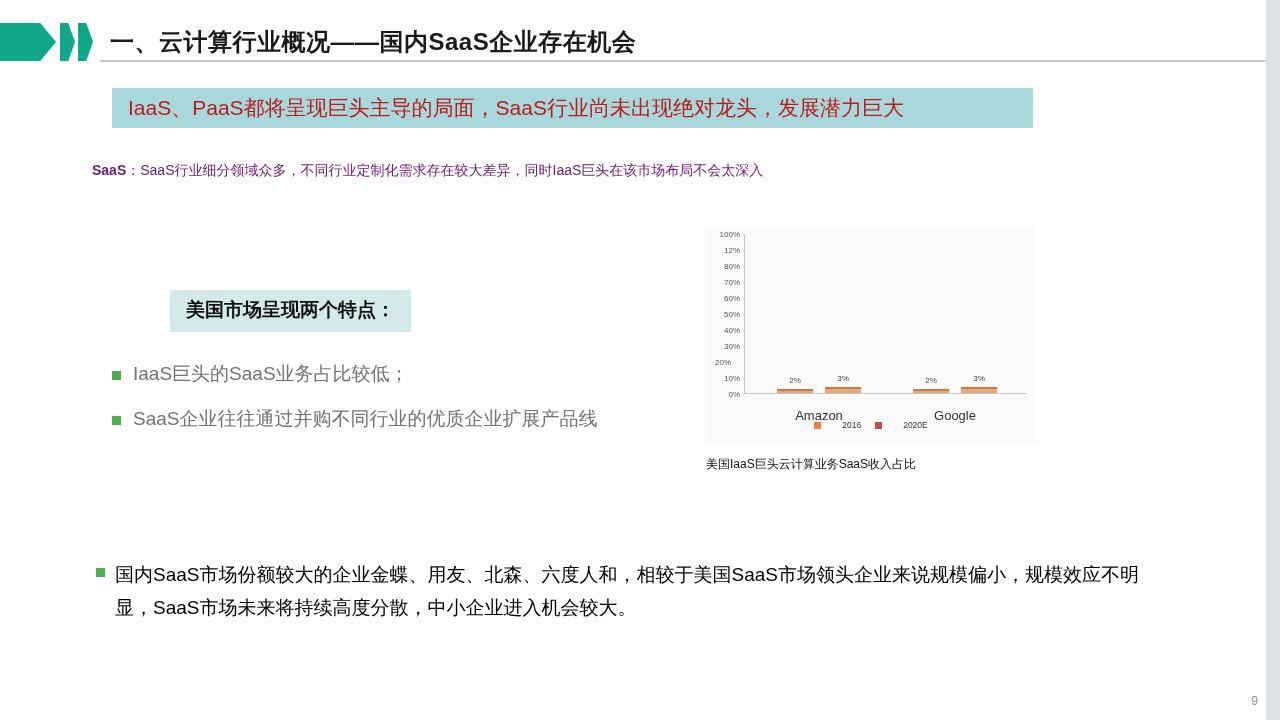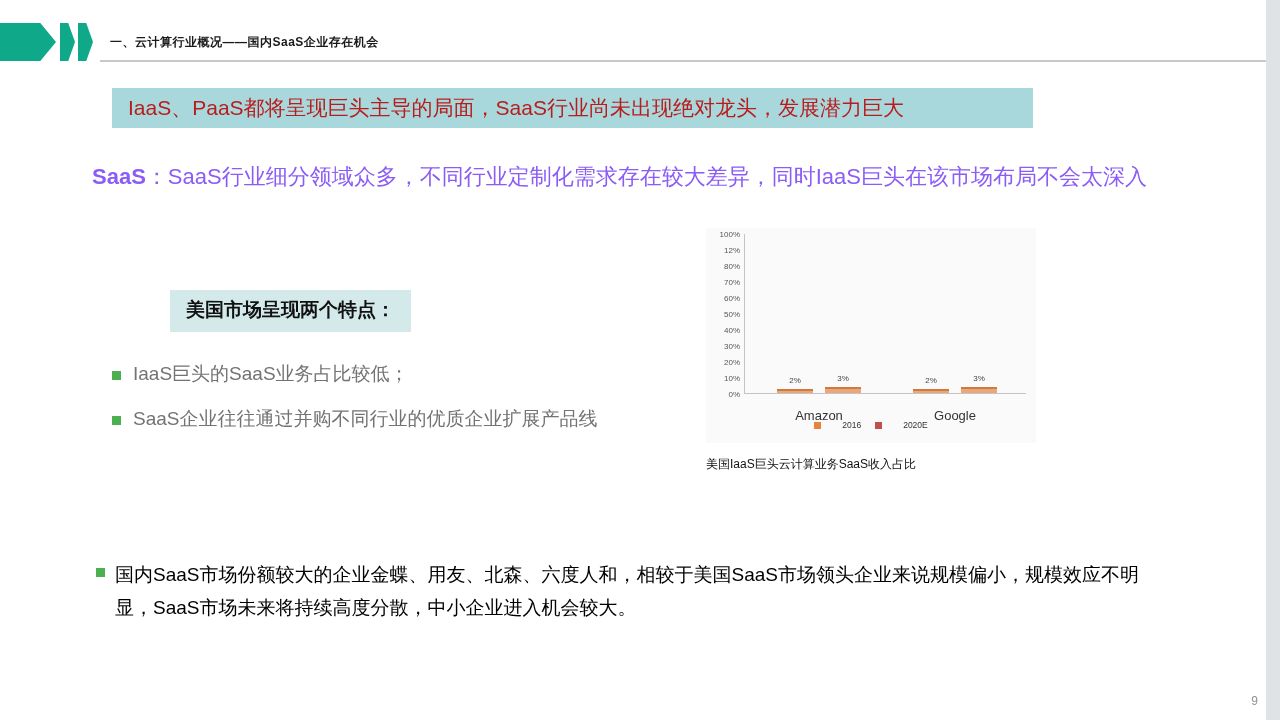--- a/index.html
+++ b/index.html
@@ -34,21 +34,21 @@
     clip-path: polygon(0 0, 72% 0, 100% 50%, 72% 100%, 0 100%);
   }
   .arrow-chev {
     width: 15px; height: 38px;
     background: #0fa98a;
     clip-path: polygon(0 0, 55% 0, 100% 50%, 55% 100%, 0 100%);
     margin-left: 4px;
   }
   .arrow-chev.second { margin-left: 3px; }
   .header-title {
-    font-size: 12px;
+    font-size: 24px;
     font-weight: bold;
     color: #1a1a1a;
     margin-left: 14px;
     letter-spacing: 0.5px;
   }
   .header-rule {
     position: absolute;
     left: 100px; right: 0; bottom: 0;
     height: 2px;
     background: #c9c9c9;
@@ -63,22 +63,22 @@
     display: flex; align-items: center;
     padding-left: 16px;
     font-size: 21px;
     color: #b91c1c;
   }
 
   
   .saas-line {
     position: absolute;
     top: 162px; left: 92px;
-    font-size: 22px;
-    color: #8b5cf6;
+    font-size: 14px;
+    color: #701a75;
     white-space: nowrap;
   }
   .saas-line b { font-weight: bold; }
 
   
   .sub-highlight {
     position: absolute;
     top: 290px; left: 170px;
     background: #d4e9ea;
     padding: 7px 16px 9px 16px;
@@ -252,21 +252,21 @@
   <div class="chart-area">
     <div class="y-axis">
       <div class="y-tick" style="top:6px;">100%</div>
       <div class="y-tick" style="top:22px;">12%</div>
       <div class="y-tick" style="top:38px;">80%</div>
       <div class="y-tick" style="top:54px;">70%</div>
       <div class="y-tick" style="top:70px;">60%</div>
       <div class="y-tick" style="top:86px;">50%</div>
       <div class="y-tick" style="top:102px;">40%</div>
       <div class="y-tick" style="top:118px;">30%</div>
-      <div class="y-tick" style="top:134px;">20%</div>
+      <div class="y-tick" style="top:134px;text-align:center;">20%</div>
       <div class="y-tick" style="top:150px;">10%</div>
       <div class="y-tick" style="top:166px;">0%</div>
     </div>
 
     <div class="chart-plot">
 
       <div class="bar" style="left:32px;  width:36px; height:4px;"></div>
       <div class="bar-label" style="left:50px; bottom:8px;">2%</div>
       <div class="bar" style="left:80px;  width:36px; height:6px;"></div>
       <div class="bar-label" style="left:98px; bottom:10px;">3%</div>

